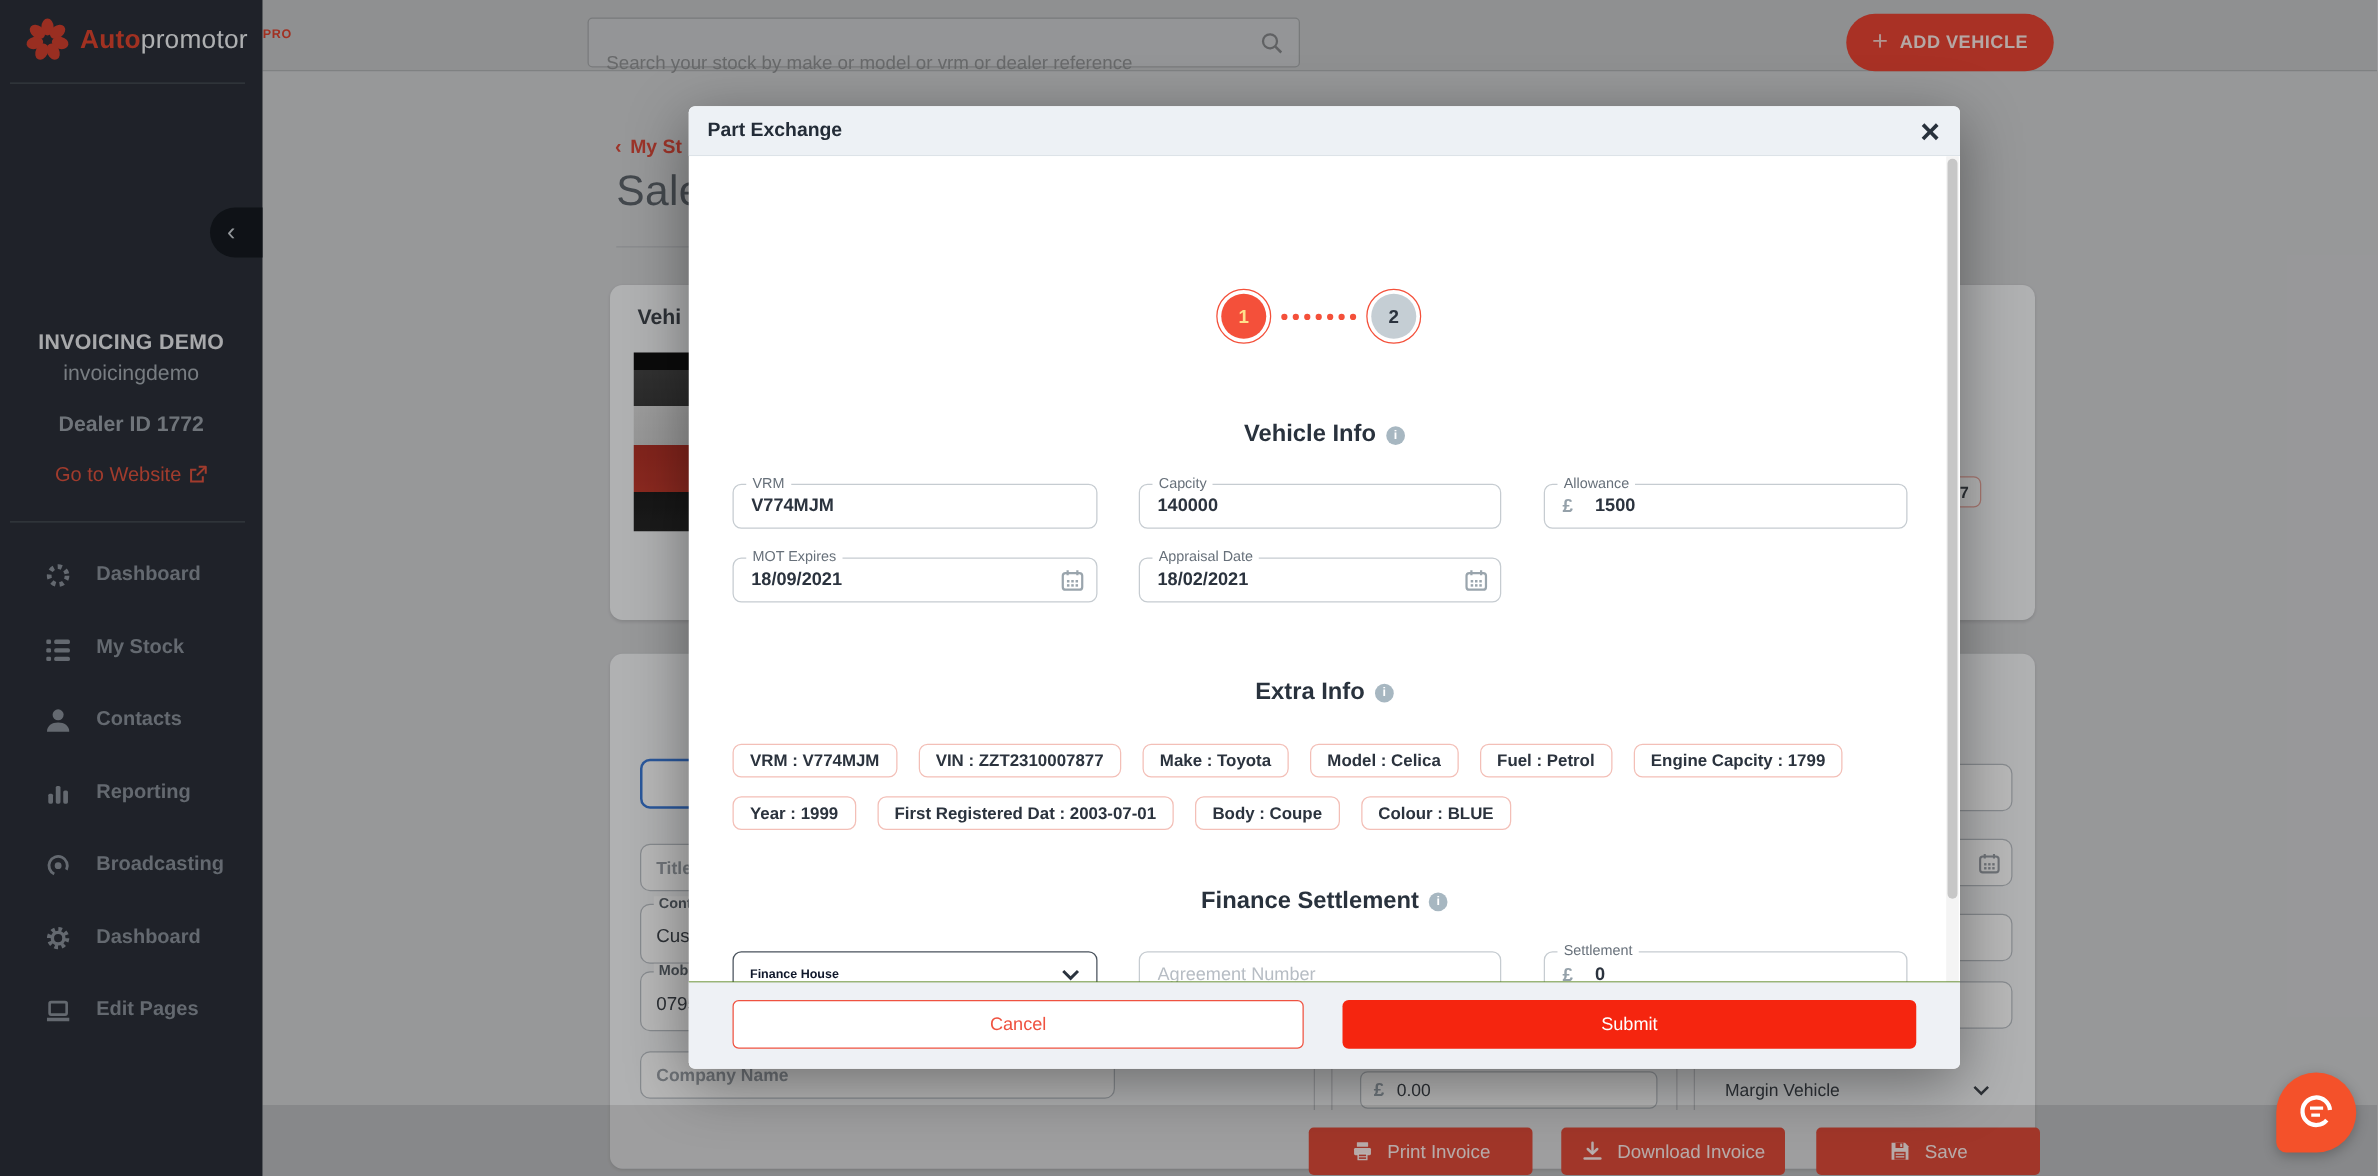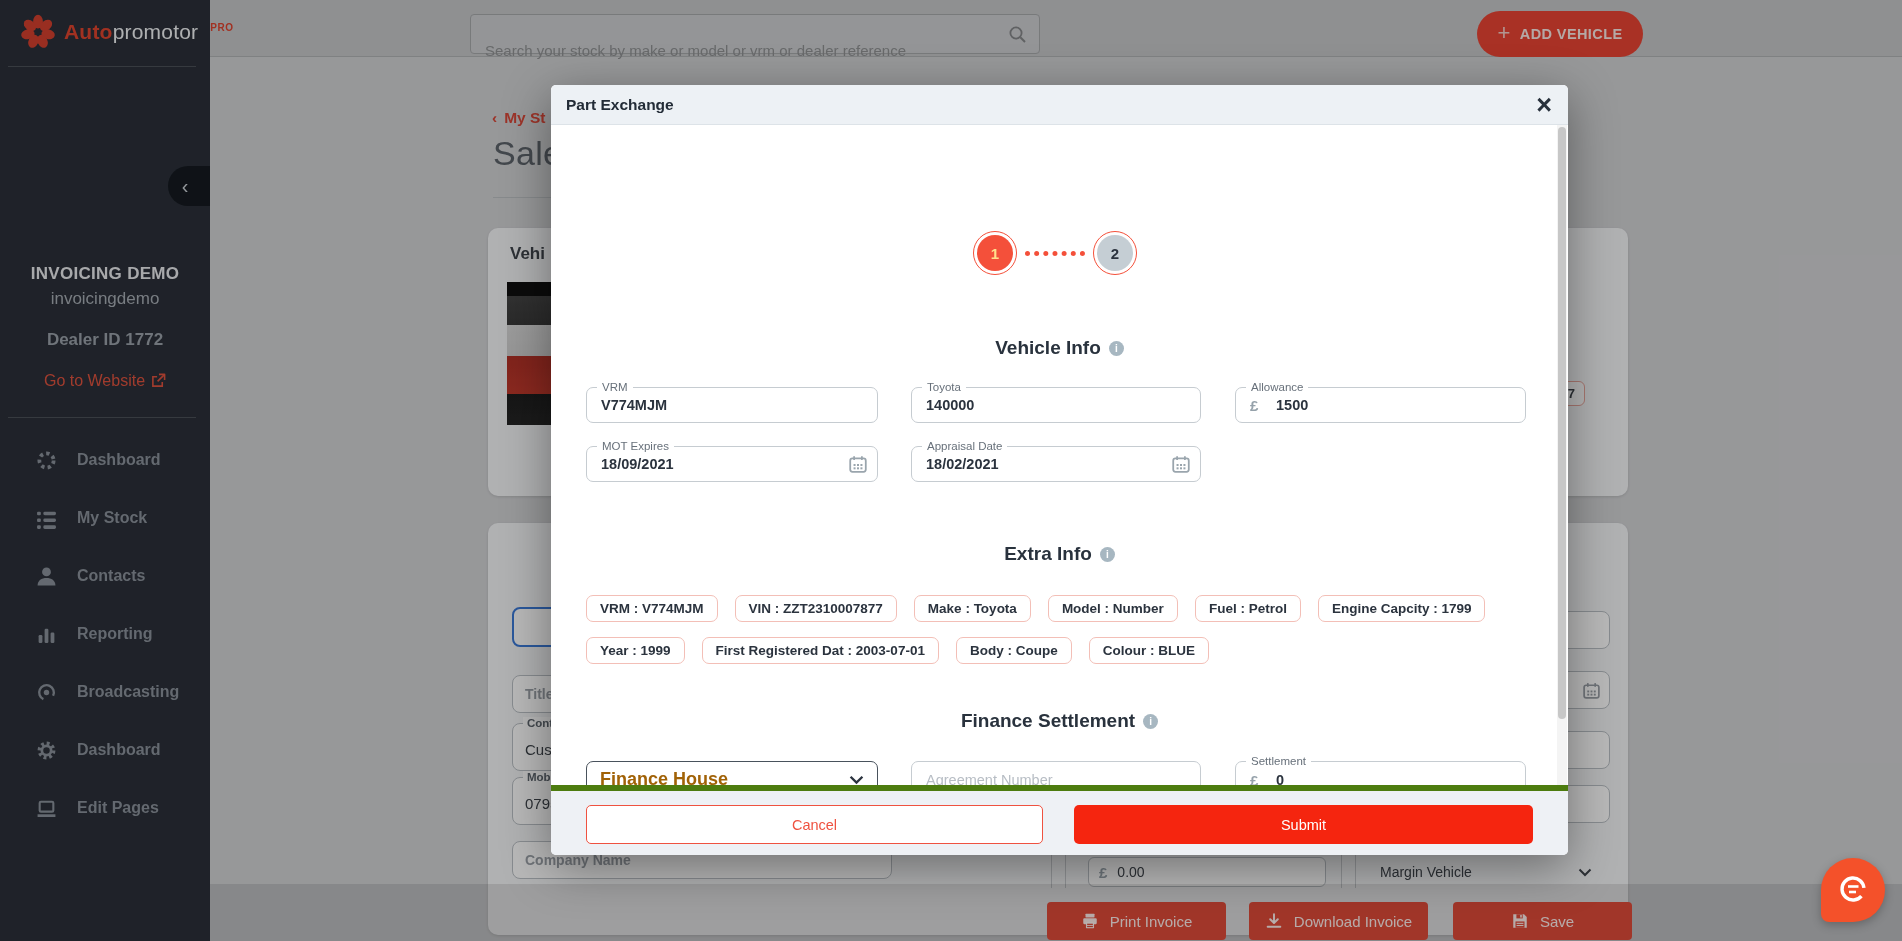--- a/index.html
+++ b/index.html
@@ -65,21 +65,21 @@
 
   
   .overlay { position:absolute; inset:0; background:rgba(0,0,0,.28); z-index:40; }
 
   
   .modal { position:absolute; left:551px; top:85px; width:1017px; height:770px; background:#fff; border-radius:5px; box-shadow:0 12px 48px rgba(0,0,0,.4); z-index:60; }
   .m-header { position:absolute; left:0; top:0; right:0; height:40px; background:#edf1f5; border-bottom:1px solid #dde3e8; border-radius:5px 5px 0 0; }
   .m-title { position:absolute; left:15px; top:11px; font-size:15.5px; font-weight:700; color:#232c37; }
   .m-close { position:absolute; right:16px; top:2px; font-size:27px; font-weight:700; color:#28313c; cursor:pointer; line-height:36px; }
   .m-body { position:absolute; left:0; top:40px; right:0; bottom:67px; }
-  .m-footer { position:absolute; left:0; bottom:0; right:0; height:70px; background:#eef1f5; border-top:6px solid #4d7c0f; border-radius:0 0 5px 5px; }
+  .m-footer { position:absolute; left:0; bottom:0; right:0; height:70px; background:#eef1f5; border-top:1px solid #4d7c0f; border-radius:0 0 5px 5px; }
   .btn-cancel { position:absolute; left:35px; top:14px; width:457px; height:39px; background:#fff; border:1px solid #ef5240; border-radius:5px; color:#ef5240; font:14.5px "Liberation Sans",sans-serif; cursor:pointer; }
   .btn-submit { position:absolute; left:523px; top:14px; width:459px; height:39px; background:#f5250f; border:none; border-radius:5px; color:#fff; font:14.5px "Liberation Sans",sans-serif; cursor:pointer; }
 
   .scroll-track { position:absolute; right:1px; top:0; bottom:0; width:10px; background:#f4f4f4; }
   .scroll-thumb { position:absolute; left:1px; top:2px; width:8px; height:592px; background:#c7c7c7; border-radius:4px; cursor:grab; }
 
   
   .step-circle { position:absolute; width:44px; height:44px; border:1.5px solid #f4503a; border-radius:50%; display:flex; align-items:center; justify-content:center; cursor:pointer; }
   .step-inner { width:36px; height:36px; border-radius:50%; display:flex; align-items:center; justify-content:center; font-size:15px; font-weight:700; }
   .step-1 .step-inner { background:#f4503a; color:#ffe08c; }
@@ -92,21 +92,21 @@
 
   
   .field { position:absolute; height:36px; border:1px solid #c6ccd1; border-radius:7px; background:#fff; }
   .field .nlabel { position:absolute; left:10px; top:-7px; background:#fff; padding:0 5px; font-size:11.5px; color:#67707a; white-space:nowrap; }
   .field input.fval { position:absolute; left:0; top:0; width:100%; height:100%; border:none; outline:none; background:transparent; padding:0 14px; font:14.5px "Liberation Sans",sans-serif; color:#2b333e; font-weight:600; }
   .field input.fval::placeholder { color:#b7bdc4; font-weight:400; }
   .field .cur { position:absolute; left:14px; top:50%; transform:translateY(-50%); color:#95a1aa; font-weight:700; font-size:15px; }
   .field input.with-cur { padding-left:40px; }
   .field .cal { position:absolute; right:9px; top:50%; transform:translateY(-50%); cursor:pointer; }
   .fin-select { border:1.5px solid #49525c; display:flex; align-items:center; justify-content:space-between; padding:0 13px; cursor:pointer; }
-  .fin-select .sel-txt { font-size:18px; color:#a16207; font-weight:600; }
+  .fin-select .sel-txt { font-size:10px; color:#0f172a; font-weight:600; }
 
   
   .chips { position:absolute; left:35px; top:470px; width:950px; display:flex; flex-wrap:wrap; column-gap:17px; row-gap:15px; }
   .chip { height:27px; border:1px solid #f3bfb7; border-radius:7px; background:#fff; color:#2b333e; font-size:13.5px; font-weight:700; display:flex; align-items:center; padding:0 13px; white-space:nowrap; }
 
   
   .chat-fab { position:absolute; left:1821px; top:858px; width:64px; height:64px; background:#f4512a; border-radius:50% 50% 50% 8px; z-index:80; display:flex; align-items:center; justify-content:center; cursor:pointer; box-shadow:0 3px 10px rgba(0,0,0,.25); }
 </style>
 </head>
 <body>
@@ -343,21 +343,21 @@
 
       <div class="m-heading" style="top:212px;">
         <span>Vehicle Info</span><span class="info-ic">i</span>
       </div>
 
       <div class="field" style="left:35px; top:262px; width:292px;">
         <span class="nlabel">VRM</span>
         <input class="fval" value="V774MJM" style="">
       </div>
       <div class="field" style="left:360px; top:262px; width:290px;">
-        <span class="nlabel">Toyota</span>
+        <span class="nlabel">Capcity</span>
         <input class="fval" value="140000" style="">
       </div>
       <div class="field" style="left:684px; top:262px; width:291px;">
         <span class="nlabel">Allowance</span>
         <span class="cur">£</span>
         <input class="fval with-cur" value="1500" style="">
       </div>
       <div class="field" style="left:35px; top:321px; width:292px;">
         <span class="nlabel">MOT Expires</span>
         <input class="fval" value="18/09/2021" style="">
@@ -393,21 +393,21 @@
           </svg>
       </div>
 
       <div class="m-heading" style="top:418px;">
         <span>Extra Info</span><span class="info-ic">i</span>
       </div>
       <div class="chips">
         <div class="chip">VRM : V774MJM</div>
         <div class="chip">VIN : ZZT2310007877</div>
         <div class="chip">Make : Toyota</div>
-        <div class="chip">Model : Number</div>
+        <div class="chip">Model : Celica</div>
         <div class="chip">Fuel : Petrol</div>
         <div class="chip">Engine Capcity : 1799</div>
         <div class="chip">Year : 1999</div>
         <div class="chip">First Registered Dat : 2003-07-01</div>
         <div class="chip">Body : Coupe</div>
         <div class="chip">Colour : BLUE</div>
       </div>
 
       <div class="m-heading" style="top:585px;">
         <span>Finance Settlement</span><span class="info-ic">i</span>

